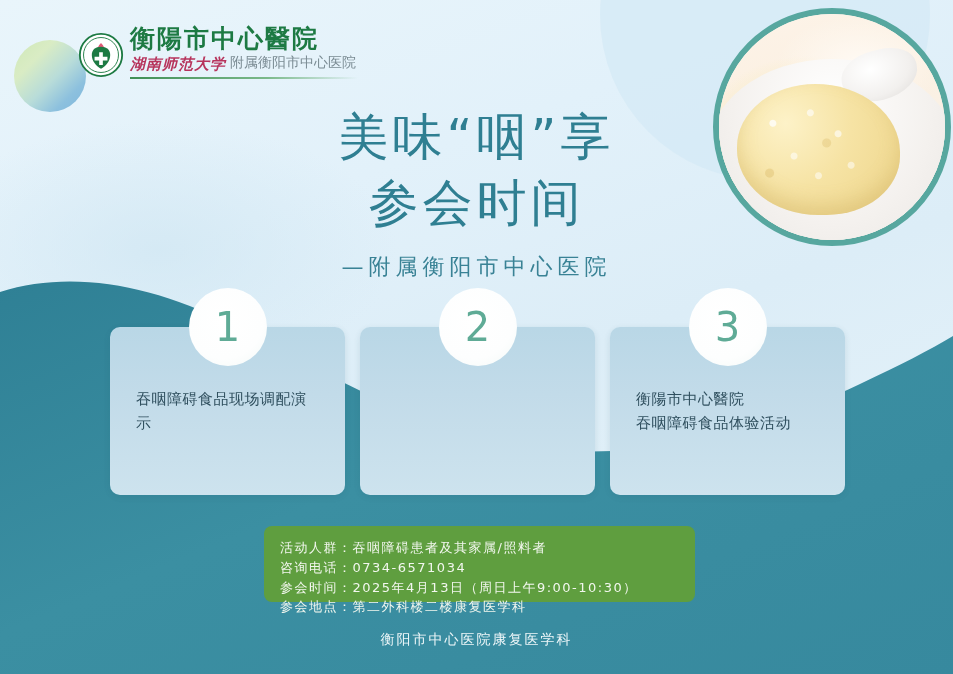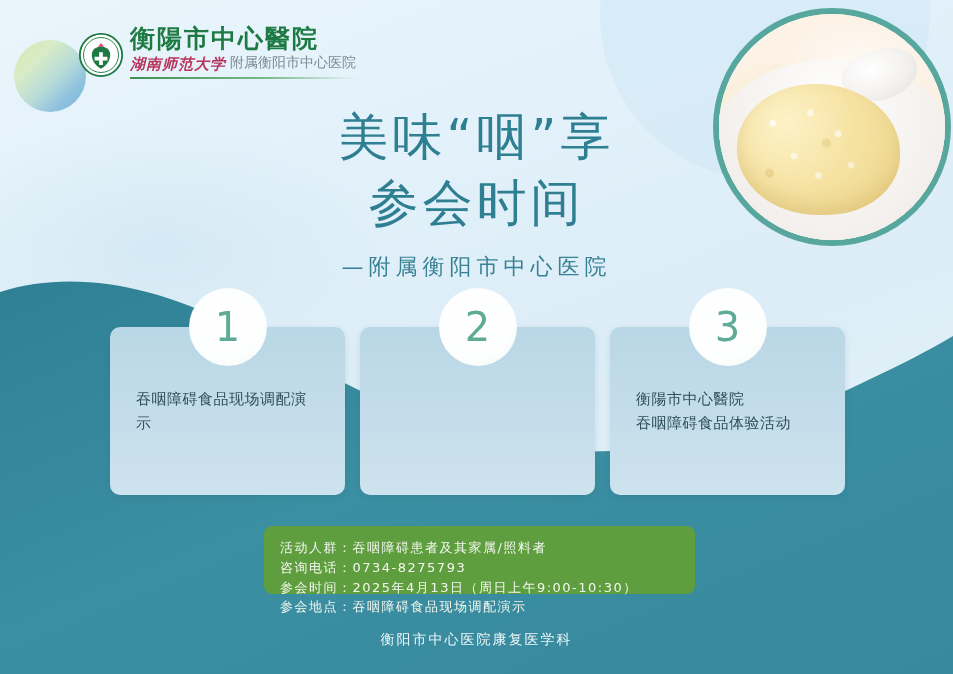--- a/index.html
+++ b/index.html
@@ -260,21 +260,21 @@
     line-height: 1.62;
     letter-spacing: .5px;
   }
 
   
   .info-box {
     position: absolute;
     left: 264px;
     top: 526px;
     width: 431px;
-    height: 68px;
+    height: 76px;
     border-radius: 8px;
     background: #5f9e3f;
     padding: 12px 16px 0 16px;
     box-sizing: border-box;
   }
   .info-line {
     font-family: "DejaVu Sans", sans-serif;
     font-size: 13px;
     color: #f2f7ee;
     line-height: 1.52;
@@ -373,20 +373,20 @@
       <div class="card-body">
         <div class="card-line">衡陽市中心醫院</div>
         <div class="card-line">吞咽障碍食品体验活动</div>
       </div>
     </div>
 
   </div>
 
   <div class="info-box">
     <div class="info-line">活动人群：吞咽障碍患者及其家属/照料者</div>
-    <div class="info-line">咨询电话：0734-8275793</div>
+    <div class="info-line">咨询电话：0734-6571034</div>
     <div class="info-line">参会时间：2025年4月13日（周日上午9:00-10:30）</div>
-    <div class="info-line">参会地点：吞咽障碍食品现场调配演示</div>
+    <div class="info-line">参会地点：第二外科楼二楼康复医学科</div>
   </div>
 
   <div class="footer">衡阳市中心医院康复医学科</div>
 
 </div>
 
 </body></html>

